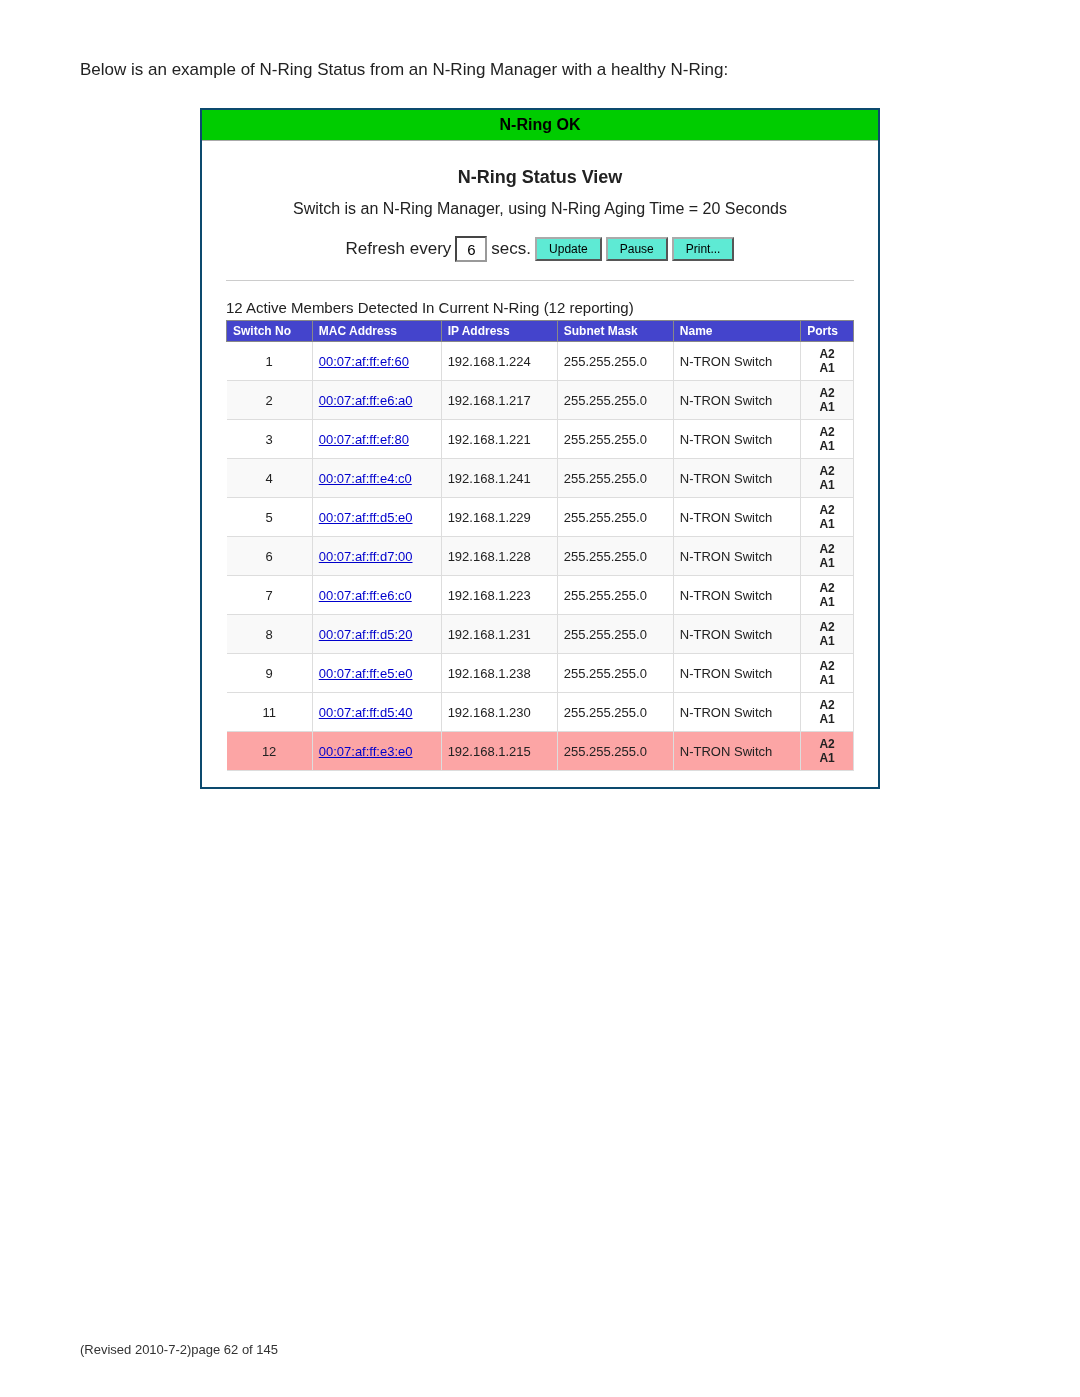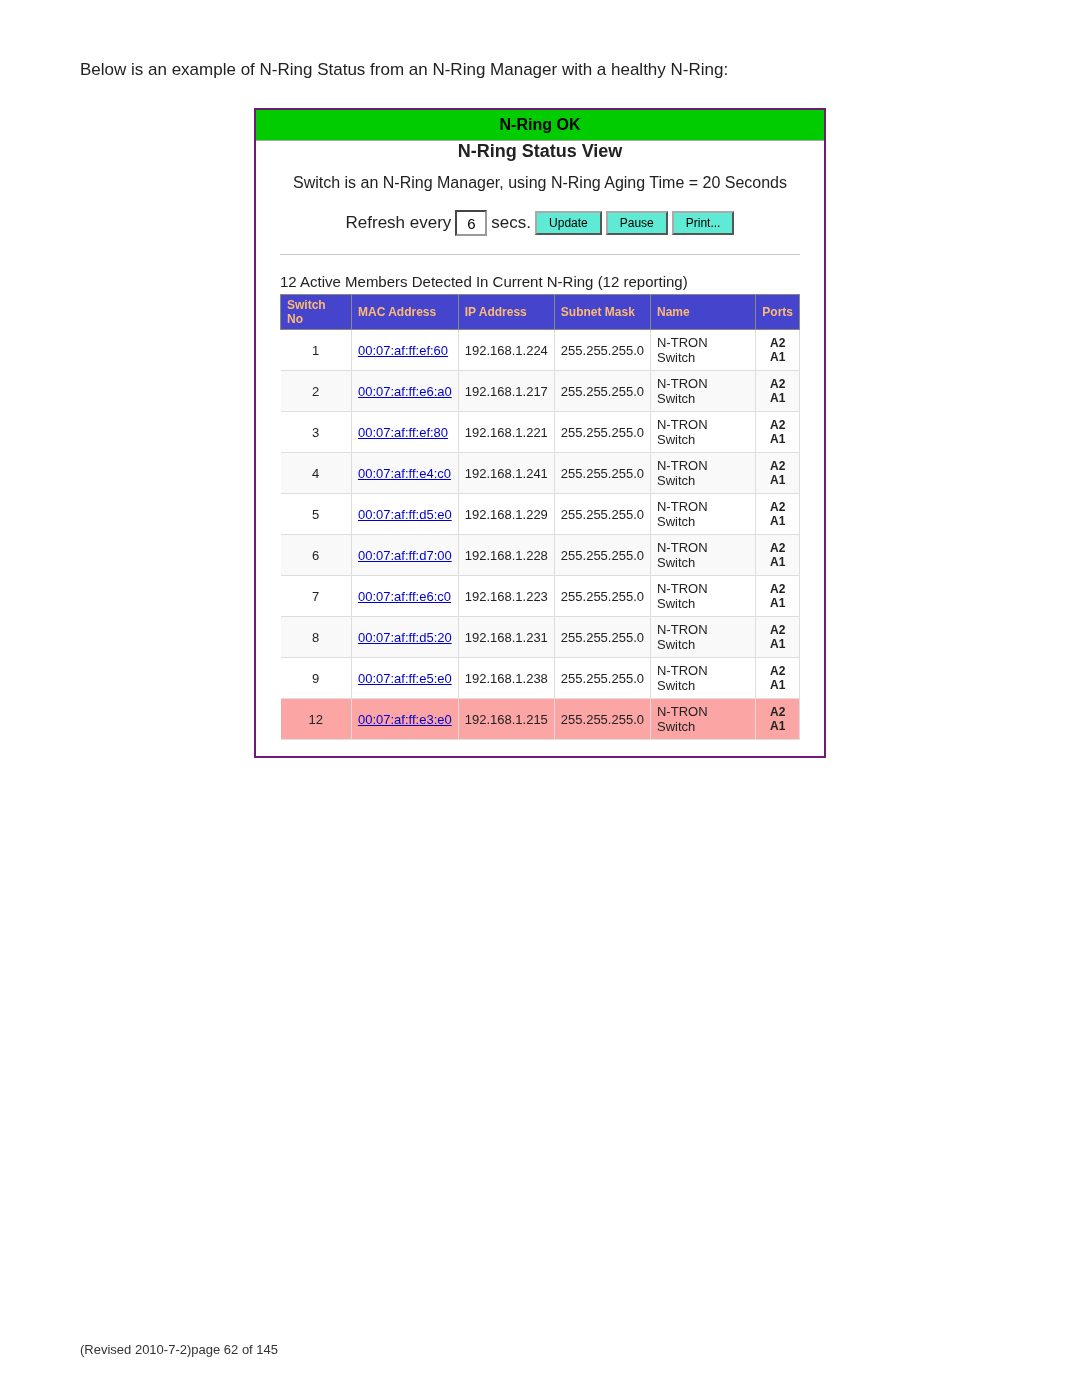--- a/index.html
+++ b/index.html
@@ -13,35 +13,35 @@
       position: relative;
     }
     .page-content {
       padding: 60px 80px 60px 80px;
     }
     .intro-text {
       font-size: 17px;
       margin-bottom: 28px;
     }
     .panel {
-      border: 2px solid #701a75;
-      width: 572px;
+      border: 2px solid #0c4a6e;
+      width: 680px;
       margin: 4px auto;
     }
     .panel-header {
       background: #00cc00;
       text-align: center;
       padding: 6px 0;
       font-size: 16px;
       font-weight: bold;
       color: #000;
       border-bottom: 1px solid #aaa;
     }
     .panel-body {
-      padding: 0 24px 16px 24px;
+      padding: 26px 24px 16px 24px;
       background: #fff;
     }
     .status-title {
       font-size: 18px;
       font-weight: bold;
       text-align: center;
       margin-bottom: 12px;
     }
     .status-subtitle {
       font-size: 16px;
@@ -79,21 +79,21 @@
       margin-bottom: 4px;
       text-align: left;
     }
     table {
       width: 100%;
       border-collapse: collapse;
       font-size: 13px;
     }
     thead tr {
       background: #4444cc;
-      color: #fdba74;
+      color: #ffffff;
       border-radius: 6px;
     }
     thead th {
       padding: 3px 6px;
       font-weight: bold;
       font-size: 12px;
       text-align: left;
       border: 1px solid #888;
     }
     tbody tr {
@@ -237,20 +237,29 @@
             </tr>
             <tr>
               <td>9</td>
               <td><a class="mac-link" href="#">00:07:af:ff:e5:e0</a></td>
               <td>192.168.1.238</td>
               <td>255.255.255.0</td>
               <td>N-TRON Switch</td>
               <td style="white-space: pre-line;">A2
 A1</td>
             </tr>
+            <tr>
+              <td>11</td>
+              <td><a class="mac-link" href="#">00:07:af:ff:d5:40</a></td>
+              <td>192.168.1.230</td>
+              <td>255.255.255.0</td>
+              <td>N-TRON Switch</td>
+              <td style="white-space: pre-line;">A2
+A1</td>
+            </tr>
             <tr style="background: #fca5a5;">
               <td>12</td>
               <td><a class="mac-link" href="#">00:07:af:ff:e3:e0</a></td>
               <td>192.168.1.215</td>
               <td>255.255.255.0</td>
               <td>N-TRON Switch</td>
               <td style="white-space: pre-line;">A2
 A1</td>
             </tr>
           </tbody>

